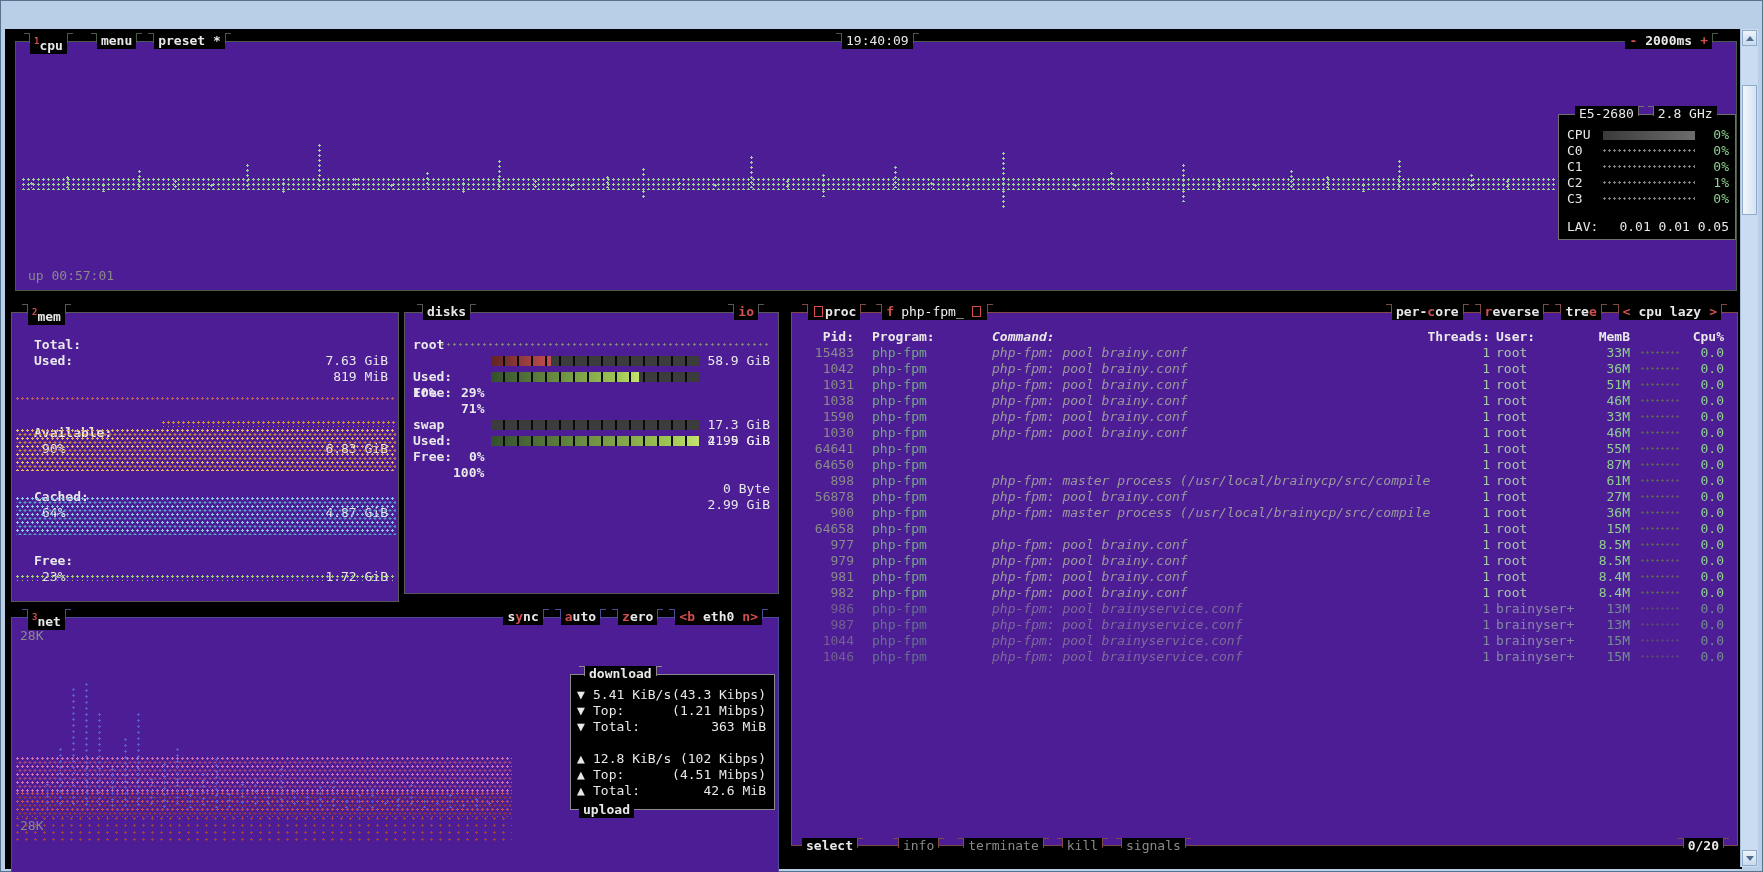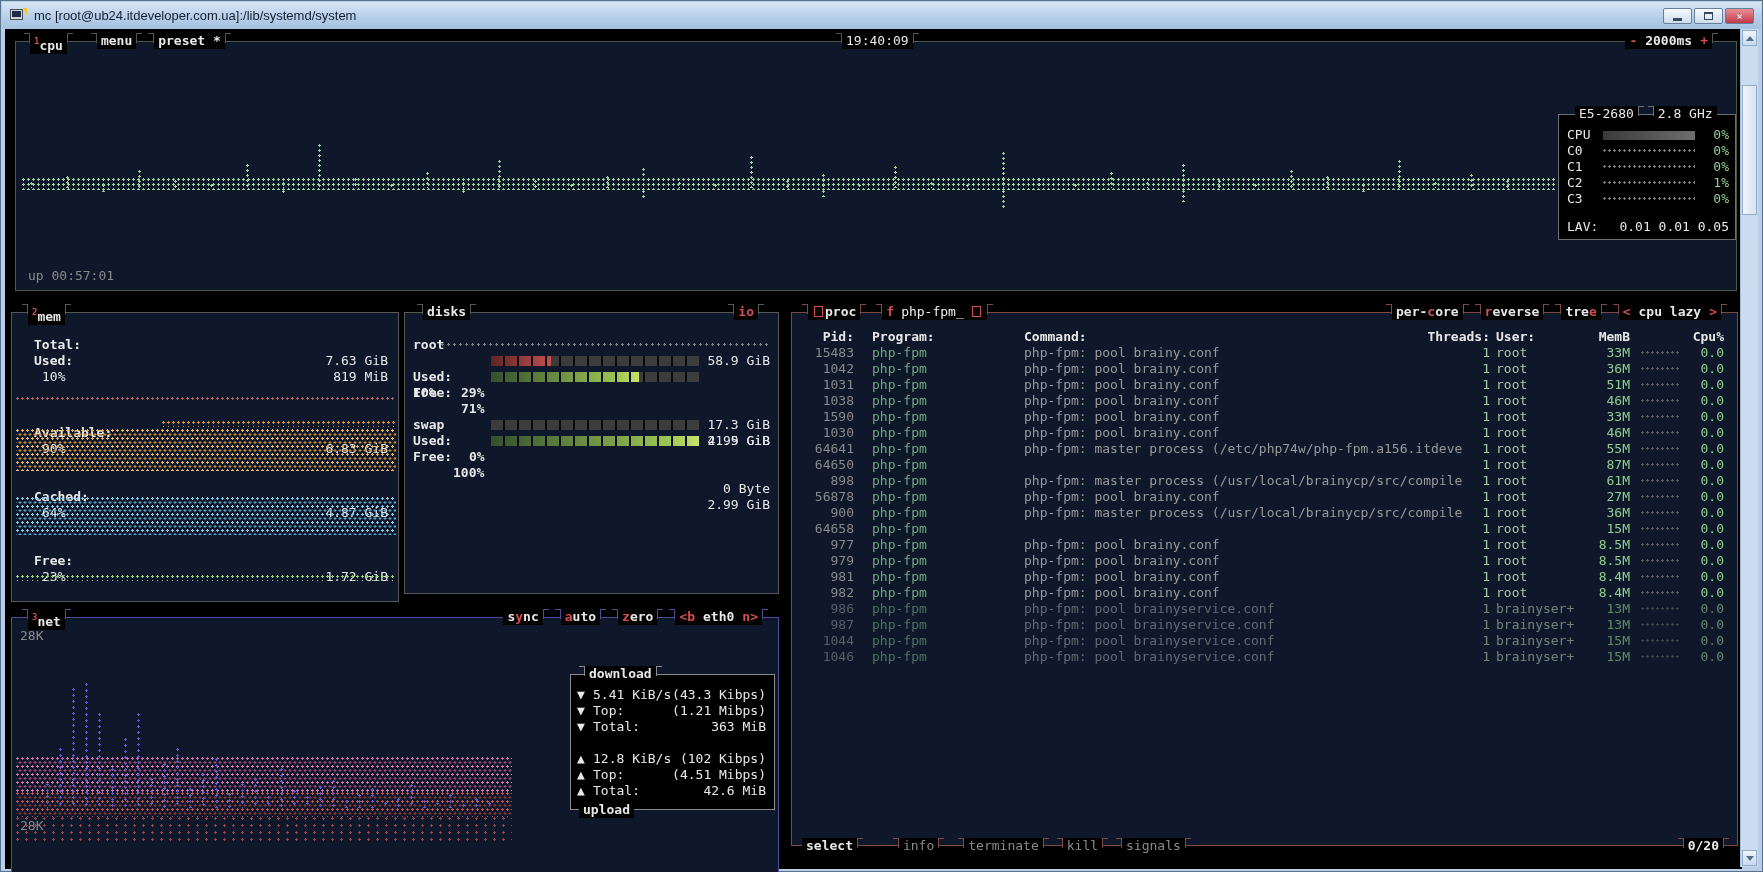--- a/index.html
+++ b/index.html
@@ -24,21 +24,21 @@
   
   .sb{position:absolute;top:28px;right:4px;width:18px;bottom:4px;background:#cadcef;border-left:1px solid #a7bfd8;}
   .sb-btn{position:absolute;left:1px;right:1px;height:16px;background:linear-gradient(#eef5fc,#c8daee);border:1px solid #8fabc8;display:flex;align-items:center;justify-content:center;}
   .sb-btn.up{top:1px;} .sb-btn.down{bottom:1px;}
   .tri-up{width:0;height:0;border-left:4px solid transparent;border-right:4px solid transparent;border-bottom:5px solid #4f6d8c;}
   .tri-down{width:0;height:0;border-left:4px solid transparent;border-right:4px solid transparent;border-top:5px solid #4f6d8c;}
   .sb-thumb{position:absolute;left:1px;right:1px;top:56px;height:130px;background:linear-gradient(90deg,#f2f7fc,#d4e3f3);border:1px solid #8fabc8;}
   
   .term{position:absolute;left:4px;top:28px;width:1737px;height:840px;background:#000;
     font-family:"DejaVu Sans Mono",monospace;font-size:13px;line-height:16px;color:#dcdcdc;}
-  .box{position:absolute;border:1px solid;background:#0f172a;padding-left:8px;}
+  .box{position:absolute;border:1px solid;background:#4c1d95;padding-left:8px;}
   #cpu-box{left:10px;top:12px;width:1722px;height:250px;border-color:#4a5a48;--bc:#4a5a48;}
   #mem-box{left:6px;top:283px;width:388px;height:290px;border-color:#585858;--bc:#585858;}
   #disks-box{left:399px;top:283px;width:375px;height:282px;border-color:#585858;--bc:#585858;}
   #net-box{left:6px;top:588px;width:768px;height:282px;border-color:#4c4c96;--bc:#4c4c96;}
   #proc-box{left:786px;top:283px;width:947px;height:534px;border-color:#7e4a44;--bc:#7e4a44;}
   .ontop{position:absolute;top:-9px;display:flex;align-items:flex-start;}
   .tag{background:#000;padding:0 4px;font-weight:bold;color:#e8e8e8;white-space:pre;}
   .tag.dim{color:#8a8a8a;font-weight:normal;}
   .red{color:#d14f4f;}
   .sup{font-size:9px;vertical-align:6px;color:#d14f4f;font-weight:bold;}
@@ -95,54 +95,34 @@
   .dl-row .b{position:absolute;right:8px;}
   .dl-gap{height:16px;}
   .onbot{position:absolute;bottom:-9px;display:flex;align-items:flex-start;}
   
   .pr-hdr{position:absolute;left:0;right:0;top:16px;height:16px;font-weight:bold;color:#e8e8e8;}
   .proc-rows{position:absolute;left:0;top:32px;right:0;}
   .prow{position:relative;height:16px;white-space:pre;}
   .prow.dim{opacity:.62;}
   .c-pid{position:absolute;left:6px;width:56px;text-align:right;color:#8a8a8a;}
   .c-prog{position:absolute;left:80px;width:130px;color:#71a883;}
-  .c-cmd{position:absolute;left:232px;width:460px;color:#9a9a9a;overflow:hidden;}
+  .c-cmd{position:absolute;left:200px;width:460px;color:#9a9a9a;overflow:hidden;font-style:italic;}
   .c-thr{position:absolute;left:610px;width:88px;text-align:right;color:#a8c8a8;}
   .c-user{position:absolute;left:704px;width:92px;color:#a8c8a8;}
   .c-mem{position:absolute;left:790px;width:48px;text-align:right;color:#8fcf8f;}
   .c-gr{position:absolute;left:849px;top:6px;width:38px;height:4px;--c:#5d5d5d;background-size:5px 4px;}
   .c-cpu{position:absolute;left:896px;width:36px;text-align:right;color:#8fcf8f;}
   .pr-hdr .c-pid,.pr-hdr .c-prog,.pr-hdr .c-cmd,.pr-hdr .c-thr,.pr-hdr .c-user,.pr-hdr .c-mem,.pr-hdr .c-cpu{color:#e8e8e8;}
   .sq{width:9px;height:11px;border:1px solid #d14f4f;margin:2px 2px 0 2px;}
   .searchtxt{font-weight:normal;color:#f0f0f0;}
 </style>
 </head>
 <body>
 
 <div class="window">
-  <div class="titlebar">
-    <span class="app-icon">
-        <span class="scr">
-          <i></i>
-        </span>
-        <span class="zap"></span>
-      </span>
-    <span>mc [root@ub24.itdeveloper.com.ua]:/lib/systemd/system</span>
-    <span class="win-btns">
-      <span class="win-btn">
-          <span class="glyph-min"></span>
-        </span>
-      <span class="win-btn">
-          <span class="glyph-max"></span>
-        </span>
-      <span class="win-btn close">
-          <span>×</span>
-        </span>
-    </span>
-  </div>
 
   <div class="term mono">
 
     <div class="box" id="cpu-box">
       <div class="ontop" style="left:8px;">
         <span class="cr"></span>
         <span class="tag"><span class="sup">1</span><span>cpu</span></span>
         <span class="cl"></span>
           <span class="cr" style="margin-left:18px;"></span>
         <span class="tag">menu</span>
@@ -264,23 +244,20 @@
         <span class="cl"></span>
       </div>
       <div class="rline" style="position:absolute;left:0;right:0;top:8px;">
         <span class="lbl" style="left:22px;">Total:</span>
         <span class="val">7.63 GiB</span>
       </div>
       <div class="rline" style="position:absolute;left:0;right:0;top:24px;">
         <span class="lbl" style="left:22px;">Used:</span>
         <span class="val">819 MiB</span>
       </div>
-      <div class="rline" style="position:absolute;left:0;right:0;top:40px;">
-        <span class="lbl" style="left:30px;font-weight:normal;">10%</span>
-      </div>
       <div class="mem-red dots"></div>
       <div class="rline" style="position:absolute;left:0;right:0;top:96px;">
         <span class="lbl" style="left:22px;">Available:</span>
         <span class="val">6.83 GiB</span>
       </div>
       <div class="rline" style="position:absolute;left:0;right:0;top:112px;">
         <span class="lbl" style="left:30px;font-weight:normal;">90%</span>
       </div>
       <div class="mem-orange2 dots"></div>
       <div class="mem-orange dots2"></div>
@@ -470,21 +447,21 @@
         <span class="c-mem">MemB</span>
         <span class="c-cpu">Cpu%</span>
       </div>
       <div class="proc-rows" id="proc-rows">
           <div class="prow"><span class="c-pid">15483</span><span class="c-prog">php-fpm</span><span class="c-cmd">php-fpm: pool brainy.conf</span><span class="c-thr">1</span><span class="c-user">root</span><span class="c-mem">33M</span><span class="c-gr dots"></span><span class="c-cpu">0.0</span></div>
           <div class="prow"><span class="c-pid">1042</span><span class="c-prog">php-fpm</span><span class="c-cmd">php-fpm: pool brainy.conf</span><span class="c-thr">1</span><span class="c-user">root</span><span class="c-mem">36M</span><span class="c-gr dots"></span><span class="c-cpu">0.0</span></div>
           <div class="prow"><span class="c-pid">1031</span><span class="c-prog">php-fpm</span><span class="c-cmd">php-fpm: pool brainy.conf</span><span class="c-thr">1</span><span class="c-user">root</span><span class="c-mem">51M</span><span class="c-gr dots"></span><span class="c-cpu">0.0</span></div>
           <div class="prow"><span class="c-pid">1038</span><span class="c-prog">php-fpm</span><span class="c-cmd">php-fpm: pool brainy.conf</span><span class="c-thr">1</span><span class="c-user">root</span><span class="c-mem">46M</span><span class="c-gr dots"></span><span class="c-cpu">0.0</span></div>
           <div class="prow"><span class="c-pid">1590</span><span class="c-prog">php-fpm</span><span class="c-cmd">php-fpm: pool brainy.conf</span><span class="c-thr">1</span><span class="c-user">root</span><span class="c-mem">33M</span><span class="c-gr dots"></span><span class="c-cpu">0.0</span></div>
           <div class="prow"><span class="c-pid">1030</span><span class="c-prog">php-fpm</span><span class="c-cmd">php-fpm: pool brainy.conf</span><span class="c-thr">1</span><span class="c-user">root</span><span class="c-mem">46M</span><span class="c-gr dots"></span><span class="c-cpu">0.0</span></div>
-          <div class="prow"><span class="c-pid">64641</span><span class="c-prog">php-fpm</span><span class="c-cmd">php-fpm: master process (/etc/php74w/php-fpm.a156.itdeve</span><span class="c-thr">1</span><span class="c-user">root</span><span class="c-mem">55M</span><span class="c-gr dots"></span><span class="c-cpu">0.0</span></div>
+          <div class="prow"><span class="c-pid">64641</span><span class="c-prog">php-fpm</span><span class="c-thr">1</span><span class="c-user">root</span><span class="c-mem">55M</span><span class="c-gr dots"></span><span class="c-cpu">0.0</span></div>
           <div class="prow"><span class="c-pid">64650</span><span class="c-prog">php-fpm</span><span class="c-thr">1</span><span class="c-user">root</span><span class="c-mem">87M</span><span class="c-gr dots"></span><span class="c-cpu">0.0</span></div>
           <div class="prow"><span class="c-pid">898</span><span class="c-prog">php-fpm</span><span class="c-cmd">php-fpm: master process (/usr/local/brainycp/src/compile</span><span class="c-thr">1</span><span class="c-user">root</span><span class="c-mem">61M</span><span class="c-gr dots"></span><span class="c-cpu">0.0</span></div>
           <div class="prow"><span class="c-pid">56878</span><span class="c-prog">php-fpm</span><span class="c-cmd">php-fpm: pool brainy.conf</span><span class="c-thr">1</span><span class="c-user">root</span><span class="c-mem">27M</span><span class="c-gr dots"></span><span class="c-cpu">0.0</span></div>
           <div class="prow"><span class="c-pid">900</span><span class="c-prog">php-fpm</span><span class="c-cmd">php-fpm: master process (/usr/local/brainycp/src/compile</span><span class="c-thr">1</span><span class="c-user">root</span><span class="c-mem">36M</span><span class="c-gr dots"></span><span class="c-cpu">0.0</span></div>
           <div class="prow"><span class="c-pid">64658</span><span class="c-prog">php-fpm</span><span class="c-thr">1</span><span class="c-user">root</span><span class="c-mem">15M</span><span class="c-gr dots"></span><span class="c-cpu">0.0</span></div>
           <div class="prow"><span class="c-pid">977</span><span class="c-prog">php-fpm</span><span class="c-cmd">php-fpm: pool brainy.conf</span><span class="c-thr">1</span><span class="c-user">root</span><span class="c-mem">8.5M</span><span class="c-gr dots"></span><span class="c-cpu">0.0</span></div>
           <div class="prow"><span class="c-pid">979</span><span class="c-prog">php-fpm</span><span class="c-cmd">php-fpm: pool brainy.conf</span><span class="c-thr">1</span><span class="c-user">root</span><span class="c-mem">8.5M</span><span class="c-gr dots"></span><span class="c-cpu">0.0</span></div>
           <div class="prow"><span class="c-pid">981</span><span class="c-prog">php-fpm</span><span class="c-cmd">php-fpm: pool brainy.conf</span><span class="c-thr">1</span><span class="c-user">root</span><span class="c-mem">8.4M</span><span class="c-gr dots"></span><span class="c-cpu">0.0</span></div>
           <div class="prow"><span class="c-pid">982</span><span class="c-prog">php-fpm</span><span class="c-cmd">php-fpm: pool brainy.conf</span><span class="c-thr">1</span><span class="c-user">root</span><span class="c-mem">8.4M</span><span class="c-gr dots"></span><span class="c-cpu">0.0</span></div>
           <div class="prow dim"><span class="c-pid">986</span><span class="c-prog">php-fpm</span><span class="c-cmd">php-fpm: pool brainyservice.conf</span><span class="c-thr">1</span><span class="c-user">brainyser+</span><span class="c-mem">13M</span><span class="c-gr dots"></span><span class="c-cpu">0.0</span></div>

